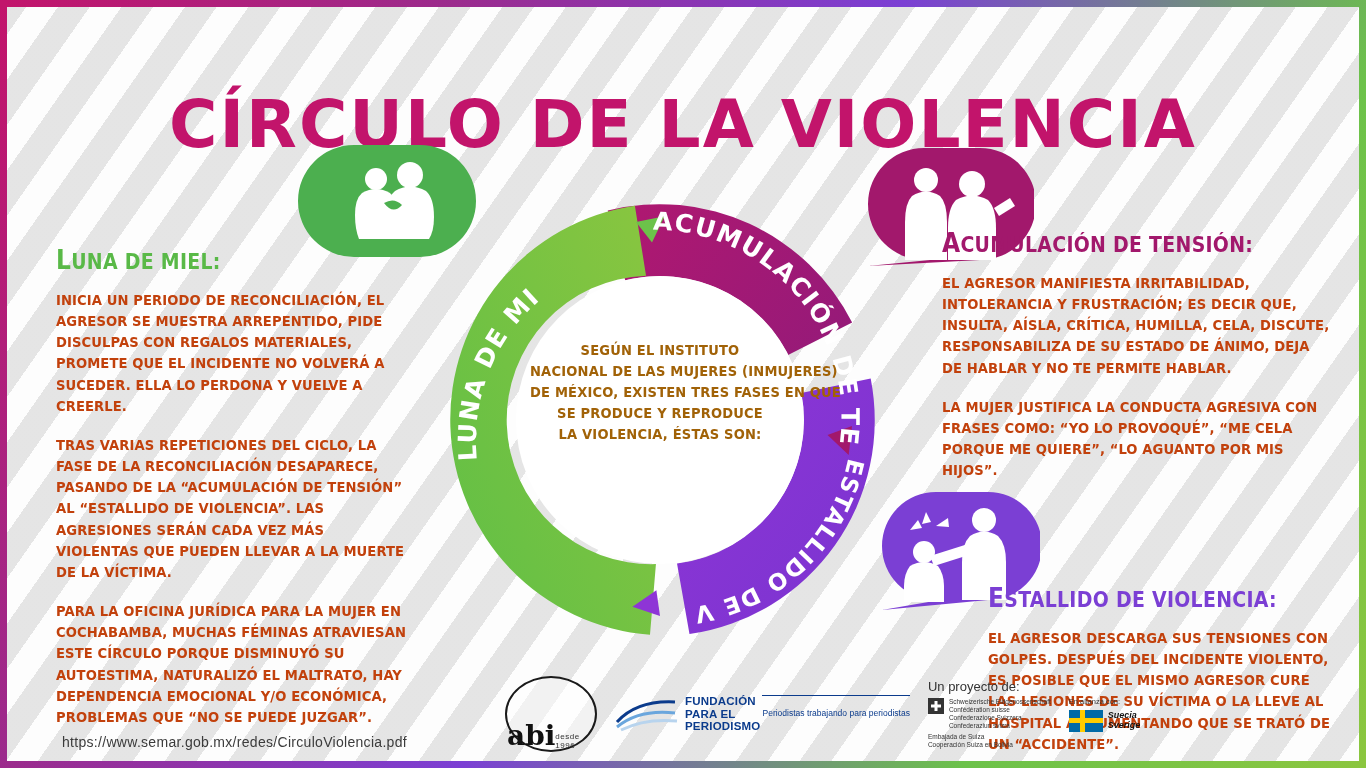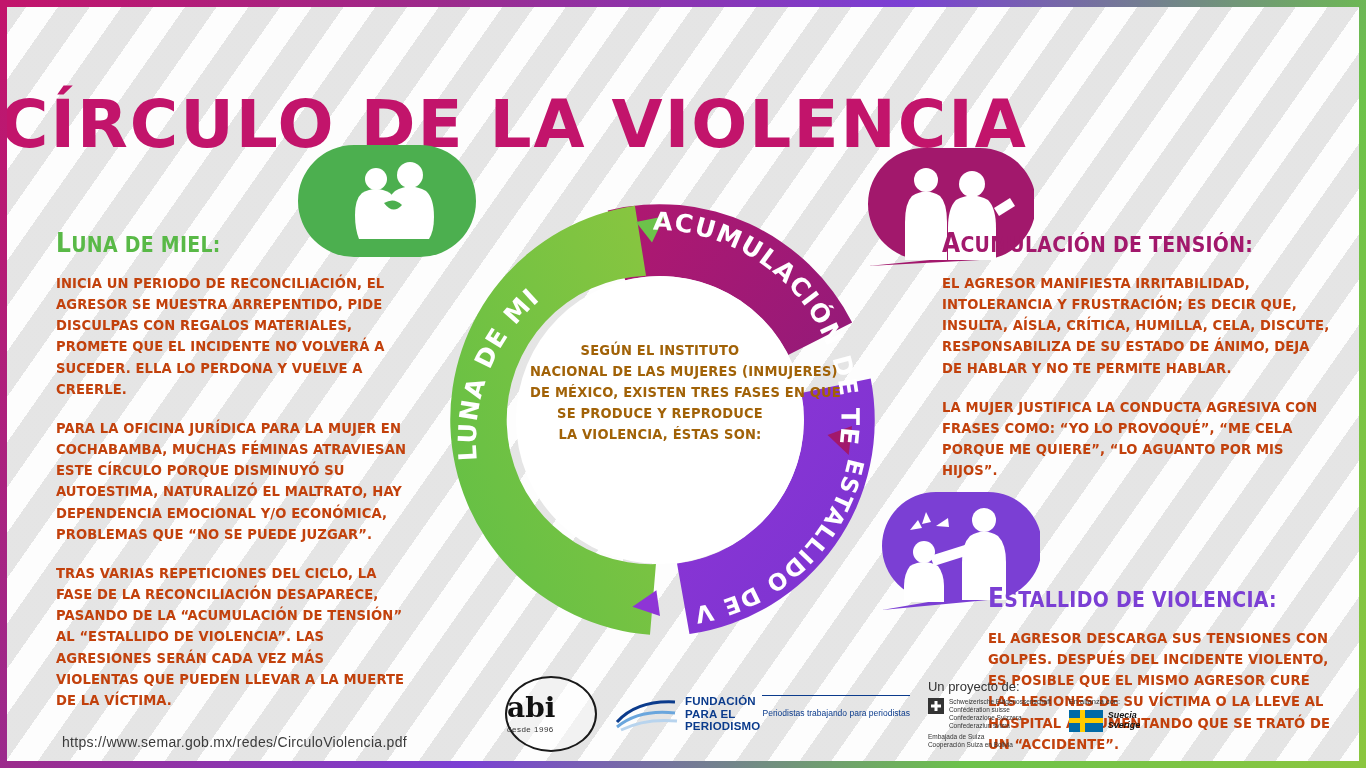--- a/index.html
+++ b/index.html
@@ -23,21 +23,21 @@
     z-index:50;
   }
   .border-frame .grad{
     position:absolute;inset:-7px;
     border:7px solid transparent;
     border-image:linear-gradient(120deg,#c2146b 0%,#9b2b8d 25%,#7b3fd4 50%,#6cc24a 78%,#8bc63f 100%) 1;
     box-sizing:border-box;
   }
   .title{
     position:absolute;top:42px;left:0;width:100%;
-    text-align:left;
+    text-align:center;
     font-size:66px;
     letter-spacing:2px;
     font-weight:bold;
     color:#c2146b;
     font-family:"DejaVu Sans", sans-serif;
   }
   
   .ring-wrap{
     position:absolute;left:420px;top:180px;width:480px;height:480px;
   }
@@ -65,34 +65,34 @@
   }
   .side h3 .first{font-size:26px;}
   .side p{
     margin:0 0 18px 0;
     font-size:14.6px;
     line-height:1.45;
     color:#c2410c;
     font-weight:bold;
     letter-spacing:0.1px;
   }
-  #left-col{left:56px;top:228px;width:350px;}
+  #left-col{left:56px;top:245px;width:350px;}
   #right-col{left:942px;top:228px;width:388px;}
   #right-col2{left:988px;top:583px;width:344px;}
   .lbl-green{color:#59b947;}
   .lbl-magenta{color:#a2186c;}
   .lbl-purple{color:#7b3fd4;}
 
   
   .bubble{position:absolute;}
   
   .logos{position:absolute;left:505px;top:676px;display:flex;align-items:center;gap:18px;}
   .logo-abi{
     width:88px;height:72px;border:2.5px solid #1a1a1a;border-radius:50%;
-    display:flex;flex-direction:column;align-items:flex-start;justify-content:center;
+    display:flex;flex-direction:row;align-items:flex-end;justify-content:center;
     background:rgba(255,255,255,0.5);
   }
   .logo-abi .abi-word{font-family:"DejaVu Serif",serif;font-size:28px;font-weight:bold;color:#111;line-height:1;}
   .logo-abi .abi-sub{font-size:8px;color:#333;margin-top:3px;letter-spacing:0.5px;}
   .logo-fpp{display:flex;flex-direction:row;gap:2px;}
   .logo-fpp .row{display:flex;align-items:center;gap:6px;}
   .logo-fpp .fpp-text{font-size:11.5px;font-weight:bold;color:#0b3b8c;line-height:1.08;letter-spacing:0.2px;}
   .logo-fpp .fpp-tag{font-size:8.5px;color:#0b3b8c;border-top:1px solid #0b3b8c;padding-top:12px;}
   .logo-swiss{font-size:6.5px;color:#333;line-height:1.25;}
   .logo-swiss .head{font-size:13px;color:#333;margin-bottom:3px;}
@@ -208,22 +208,22 @@
     <div>SE PRODUCE Y REPRODUCE</div>
     <div>LA VIOLENCIA, ÉSTAS SON:</div>
   </div>
 </div>
 
 <div class="side" id="left-col">
   <h3 class="lbl-green">
     <span class="first">L</span><span>UNA DE MIEL:</span>
   </h3>
   <p>INICIA UN PERIODO DE RECONCILIACIÓN, EL AGRESOR SE MUESTRA ARREPENTIDO, PIDE DISCULPAS CON REGALOS MATERIALES, PROMETE QUE EL INCIDENTE NO VOLVERÁ A SUCEDER. ELLA LO PERDONA Y VUELVE A CREERLE.</p>
+  <p>TRAS VARIAS REPETICIONES DEL CICLO, LA FASE DE LA RECONCILIACIÓN DESAPARECE, PASANDO DE LA “ACUMULACIÓN DE TENSIÓN” AL “ESTALLIDO DE VIOLENCIA”. LAS AGRESIONES SERÁN CADA VEZ MÁS VIOLENTAS QUE PUEDEN LLEVAR A LA MUERTE DE LA VÍCTIMA.</p>
   <p>PARA LA OFICINA JURÍDICA PARA LA MUJER EN COCHABAMBA, MUCHAS FÉMINAS ATRAVIESAN ESTE CÍRCULO PORQUE DISMINUYÓ SU AUTOESTIMA, NATURALIZÓ EL MALTRATO, HAY DEPENDENCIA EMOCIONAL Y/O ECONÓMICA, PROBLEMAS QUE “NO SE PUEDE JUZGAR”.</p>
-  <p>TRAS VARIAS REPETICIONES DEL CICLO, LA FASE DE LA RECONCILIACIÓN DESAPARECE, PASANDO DE LA “ACUMULACIÓN DE TENSIÓN” AL “ESTALLIDO DE VIOLENCIA”. LAS AGRESIONES SERÁN CADA VEZ MÁS VIOLENTAS QUE PUEDEN LLEVAR A LA MUERTE DE LA VÍCTIMA.</p>
 </div>
 
 <div class="side" id="right-col">
   <h3 class="lbl-magenta">
     <span class="first">A</span><span>CUMULACIÓN DE TENSIÓN:</span>
   </h3>
   <p>EL AGRESOR MANIFIESTA IRRITABILIDAD, INTOLERANCIA Y FRUSTRACIÓN; ES DECIR QUE, INSULTA, AÍSLA, CRÍTICA, HUMILLA, CELA, DISCUTE, RESPONSABILIZA DE SU ESTADO DE ÁNIMO, DEJA DE HABLAR Y NO TE PERMITE HABLAR.</p>
   <p>LA MUJER JUSTIFICA LA CONDUCTA AGRESIVA CON FRASES COMO: “YO LO PROVOQUÉ”, “ME CELA PORQUE ME QUIERE”, “LO AGUANTO POR MIS HIJOS”.</p>
 </div>
 

